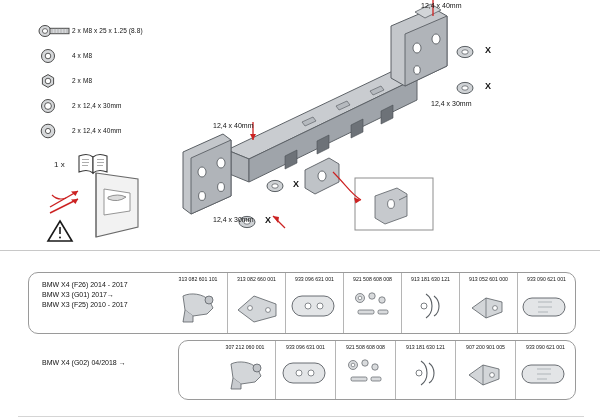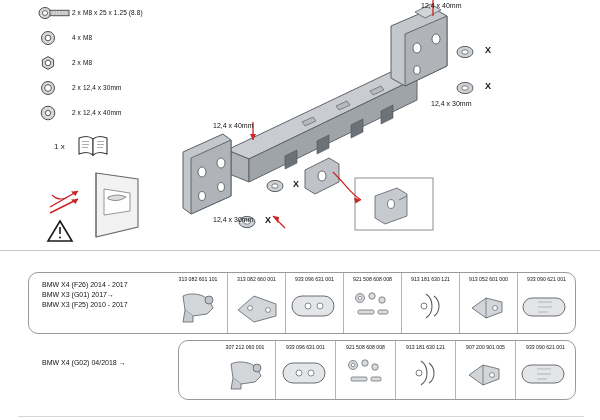--- a/index.html
+++ b/index.html
@@ -7,21 +7,21 @@
     width:600px;height:420px;
     background:#ffffff;
     font-family:"Liberation Sans", sans-serif;
     color:#1a1a1a;
     overflow:hidden;
     position:relative;
   }
   .sheet{position:absolute;left:0;top:0;width:600px;height:420px;}
 
   
-  .parts-list{position:absolute;left:38px;top:0;width:190px;}
+  .parts-list{position:absolute;left:38px;top:18px;width:190px;}
   .part-row{display:flex;align-items:center;height:25px;}
   .part-icon{width:34px;height:22px;display:flex;align-items:center;justify-content:center;}
   .part-label{font-size:6.5px;letter-spacing:.1px;color:#111;white-space:nowrap;}
 
   .manual-row{display:flex;align-items:center;height:30px;margin-top:6px;margin-left:16px;}
   .manual-x{font-size:8px;margin-right:12px;}
 
   
   .warn-block{position:absolute;left:34px;top:165px;width:120px;height:80px;}
 

